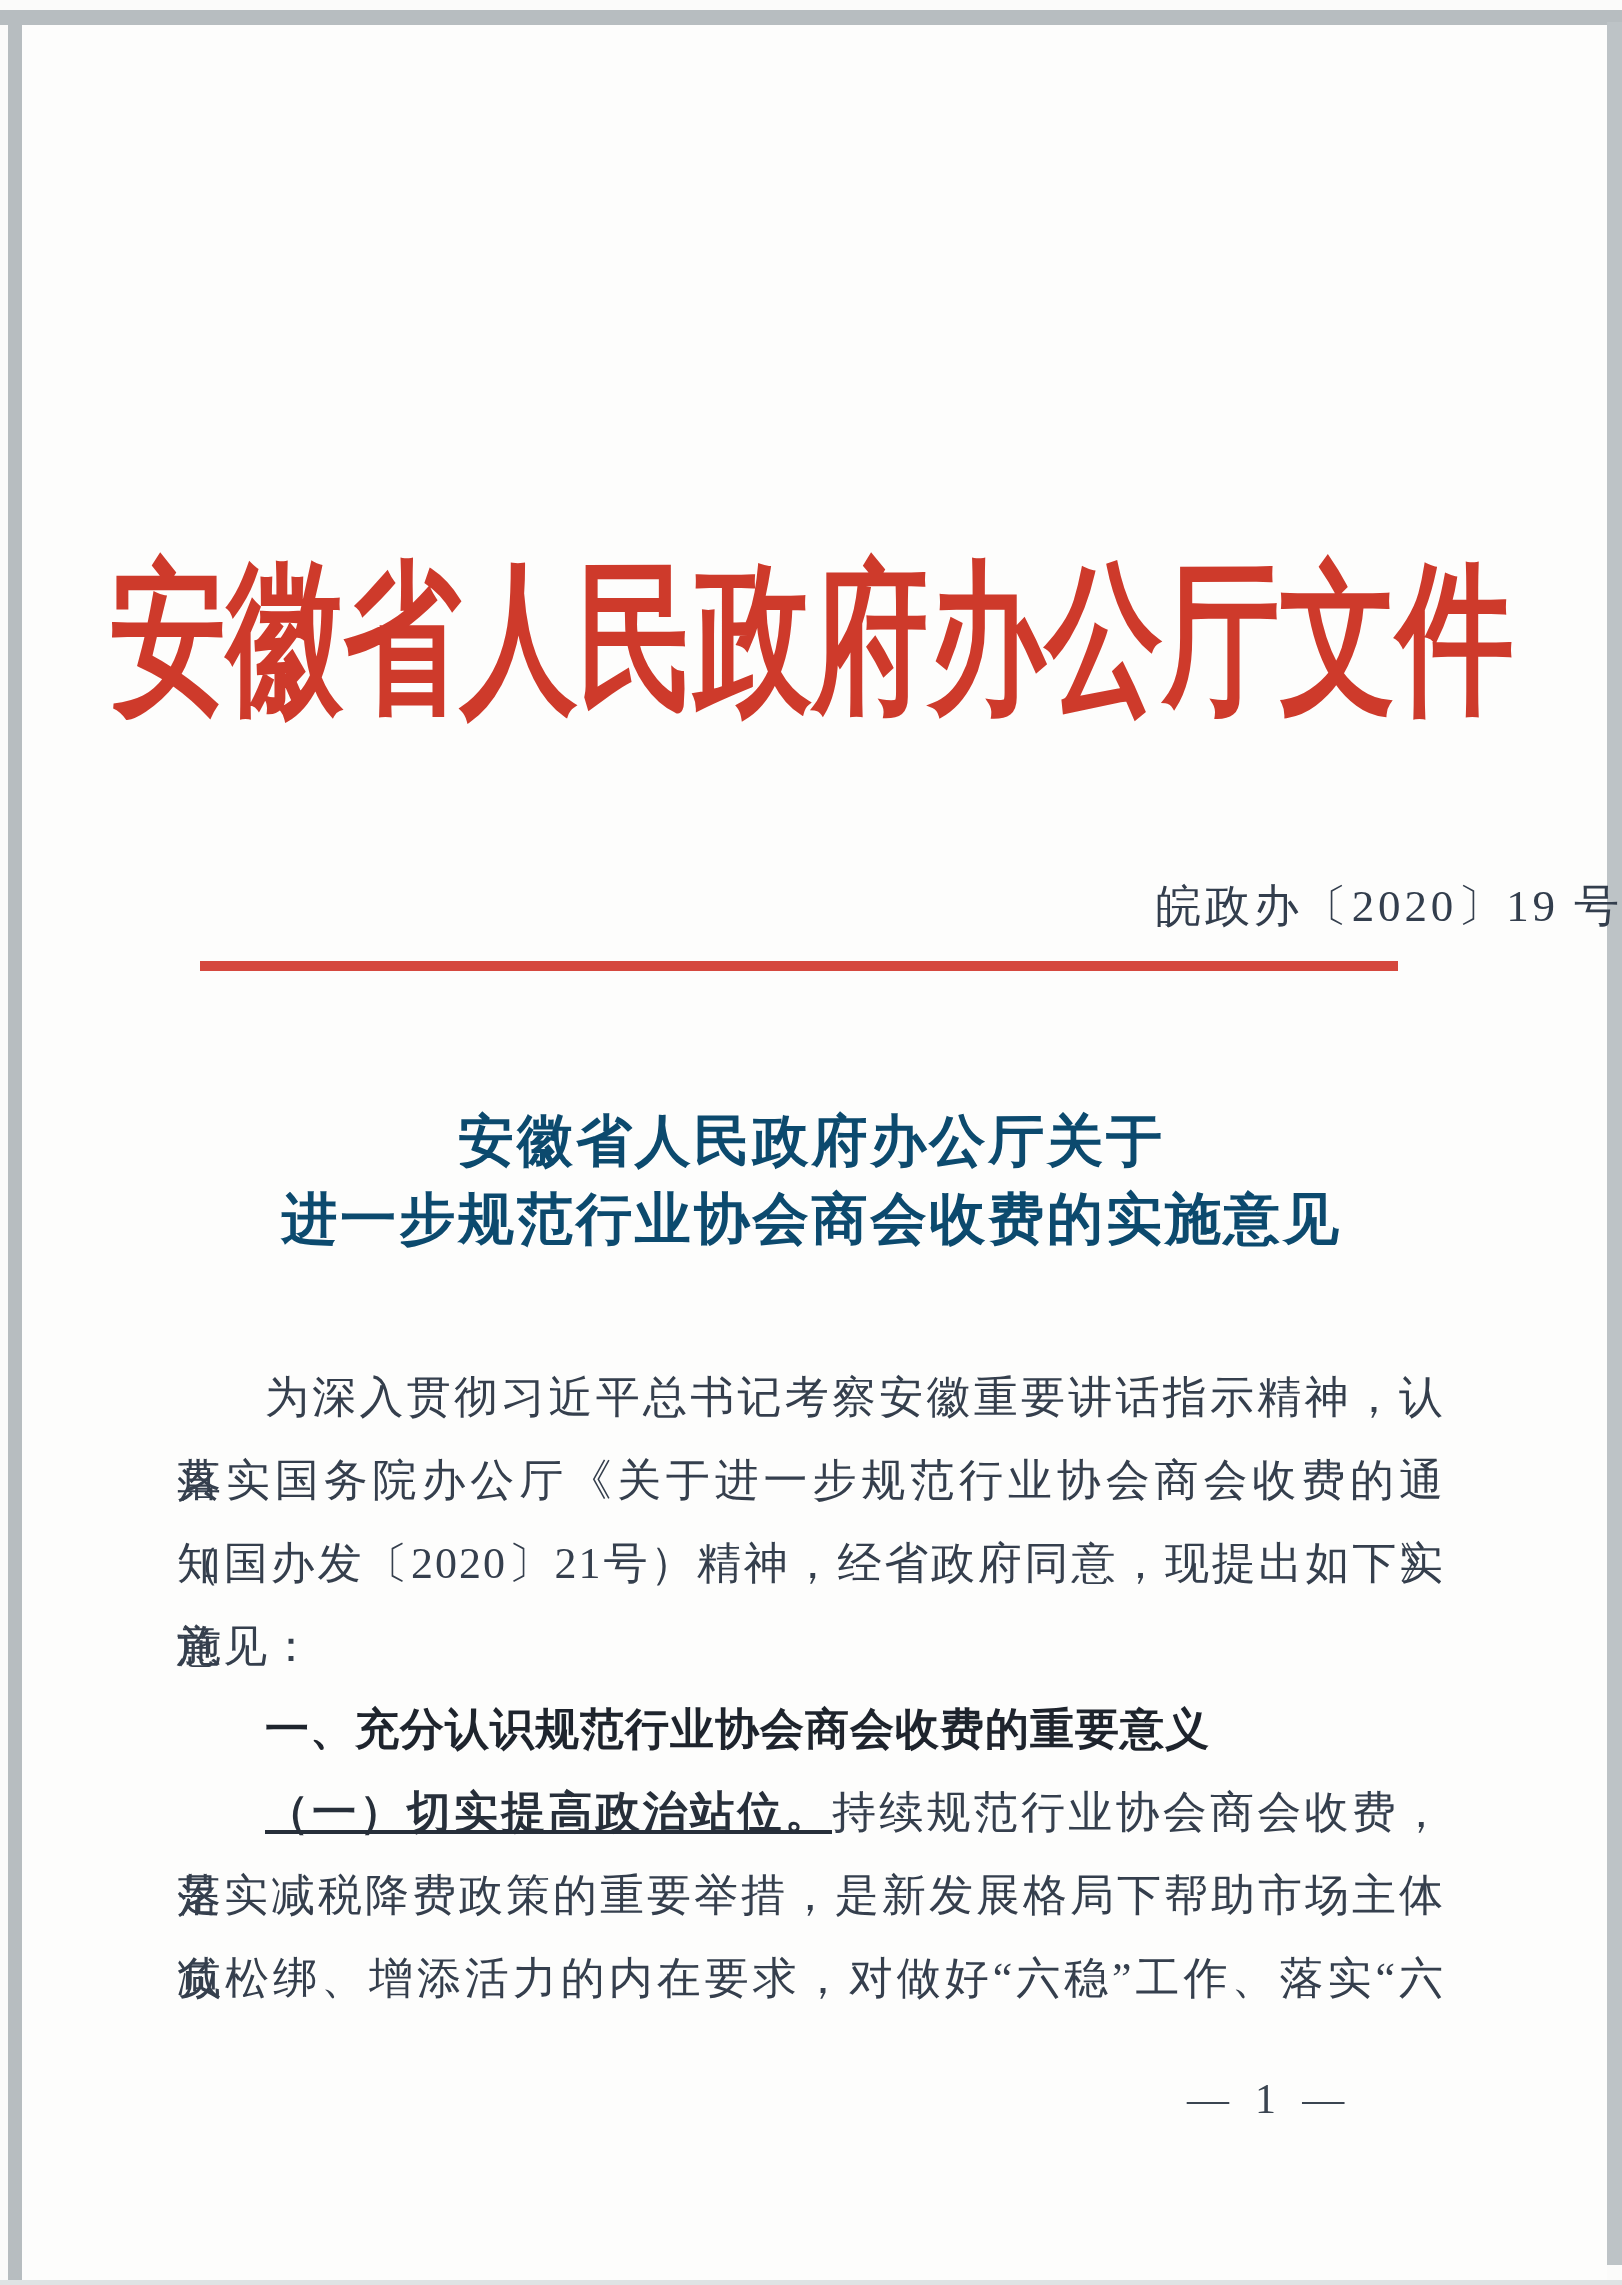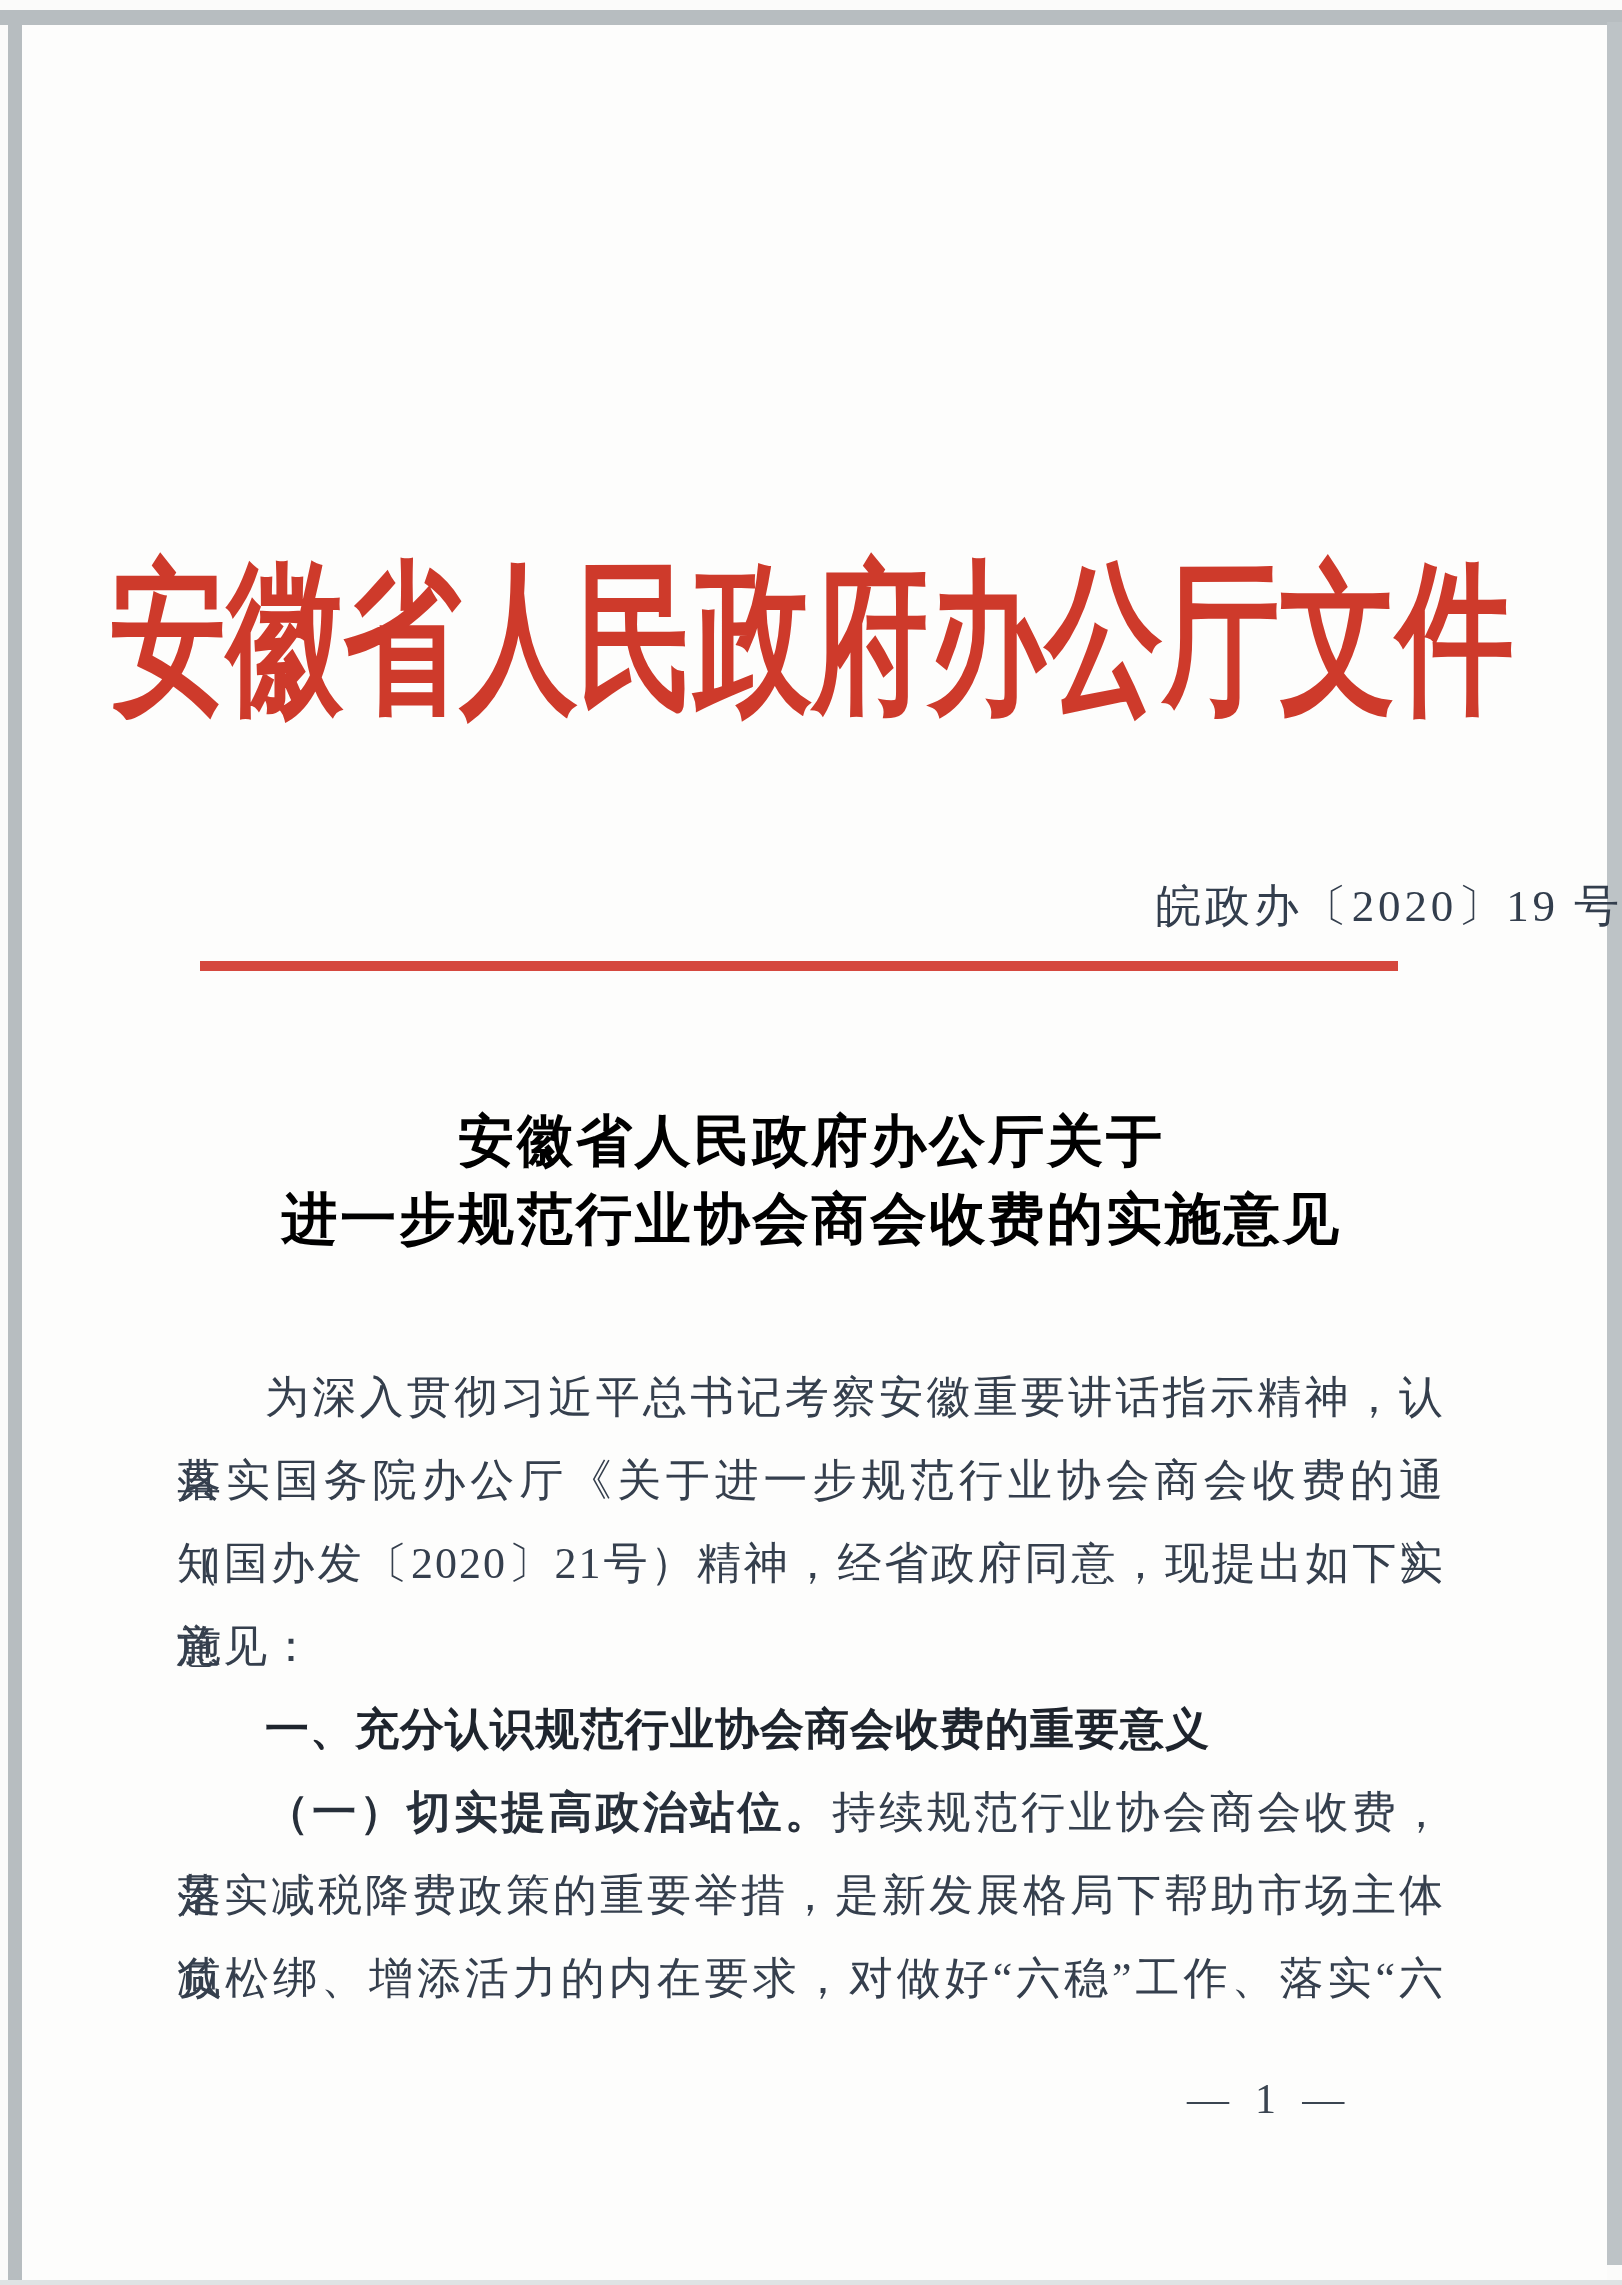--- a/index.html
+++ b/index.html
@@ -46,21 +46,21 @@
   
   .redline{
     position:absolute;top:961px;left:200px;width:1198px;height:9.8px;
     background:#d5483e;
   }
 
   
   .doctitle{
     position:absolute;top:1102px;left:0;width:1623px;
     text-align:center;
-    font-size:56px;font-weight:bold;color:#000000;
+    font-size:56px;font-weight:bold;color:#0c4a6e;
     letter-spacing:2.9px;line-height:78px;
     white-space:nowrap;
   }
 
   
   .bodytext{
     position:absolute;top:1356px;left:177px;width:1268px;
     font-size:44px;color:#353f4d;
     letter-spacing:2px;
   }
@@ -72,21 +72,21 @@
     white-space:normal;
     text-align:justify;
     text-align-last:justify;
   }
   .indent{text-indent:2em;}
   .heading{
     font-family:Liberation Serif, serif;
     font-weight:bold;color:#1e242d;
     letter-spacing:1px;
   }
-  .lead{font-weight:bold;color:#272f3a;}
+  .lead{font-weight:bold;color:#272f3a;text-decoration:underline;}
 
   .pagenum{
     position:absolute;top:2075px;right:271px;
     font-size:42px;color:#3b4551;
     letter-spacing:7.8px;
     white-space:nowrap;
   }
 </style>
 </head>
 <body>

